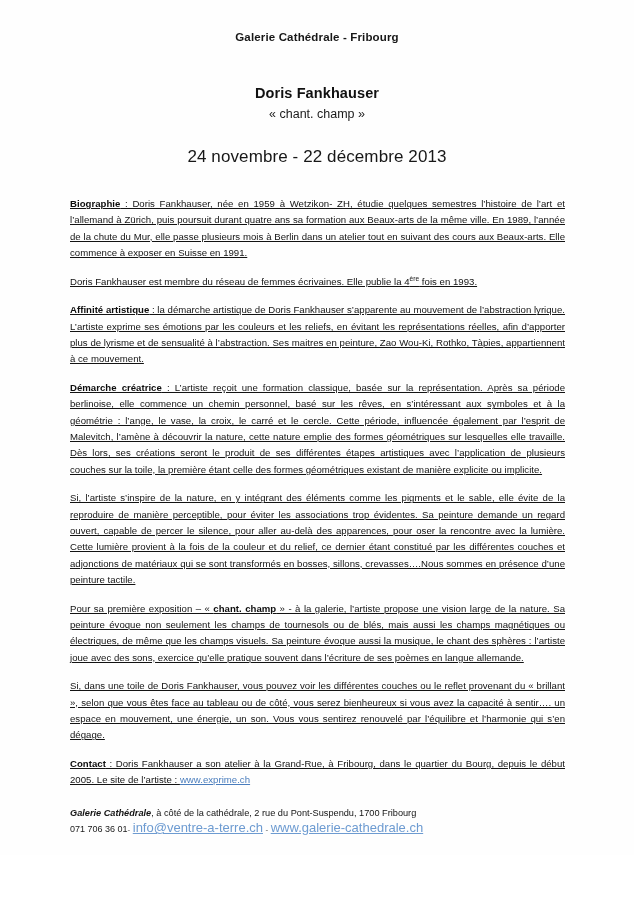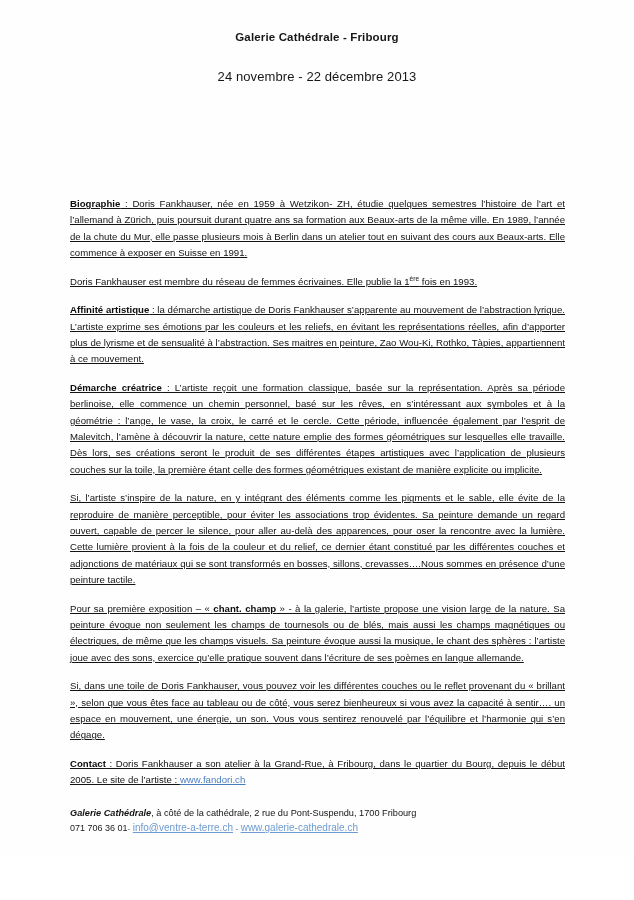--- a/index.html
+++ b/index.html
@@ -45,21 +45,21 @@
     letter-spacing: 0.1px;
   }
   .exhibition-title {
     font-size: 12.5px;
     font-weight: normal;
     color: #1a1a1a;
     margin-top: 6px;
   }
   .date-line {
     text-align: center;
-    font-size: 13px;
+    font-size: 17px;
     color: #171717;
     margin-top: 26px;
     letter-spacing: 0.1px;
   }
 
   
   .body-block {
     position: absolute;
     left: 70px;
     top: 196px;
@@ -106,54 +106,58 @@
     font-style: italic;
   }
   .footer-line2 {
     font-size: 9px;
     line-height: 14px;
     color: #1a1a1a;
     margin-top: 1px;
   }
   .footer-line2 a {
     color: #6d9bd1;
-    font-size: 10px;
+    font-size: 13px;
   }
   .sep {
     color: #555;
     font-size: 8px;
   }
 </style>
 </head>
 <body>
 
 <div class="page">
 
   <div class="gallery-line">Galerie Cathédrale - Fribourg</div>
 
+  <div class="title-block">
+    <div class="artist-name">Doris Fankhauser</div>
+    <div class="exhibition-title">« chant. champ »</div>
+  </div>
 
   <div class="date-line">24 novembre - 22 décembre 2013</div>
 
   <div class="body-block">
 
     <p class="para"><b>Biographie</b><span> : Doris Fankhauser, née en 1959 à Wetzikon- ZH,  étudie quelques semestres l’histoire de l’art et l’allemand à Zürich, puis poursuit durant quatre ans sa formation aux Beaux-arts de la même ville. En 1989, l’année de la chute du Mur, elle passe plusieurs mois à Berlin dans un atelier tout en suivant des cours aux Beaux-arts. Elle commence à exposer en Suisse en 1991.</span></p>
 
-    <p class="para"><span>Doris Fankhauser est membre du réseau de femmes écrivaines. Elle publie la 1</span><sup>ère</sup><span> fois en 1993.</span></p>
+    <p class="para"><span>Doris Fankhauser est membre du réseau de femmes écrivaines. Elle publie la 4</span><sup>ère</sup><span> fois en 1993.</span></p>
 
     <p class="para"><b>Affinité artistique</b><span> : la démarche artistique de Doris Fankhauser s’apparente au mouvement de l’abstraction lyrique. L’artiste exprime ses émotions par les couleurs et les reliefs, en évitant les représentations réelles, afin d’apporter plus de lyrisme et de sensualité à l’abstraction. Ses maitres en peinture, Zao Wou-Ki, Rothko, Tàpies, appartiennent à ce mouvement.</span></p>
 
     <p class="para"><b>Démarche créatrice</b><span> : L’artiste reçoit  une formation classique, basée sur la représentation. Après sa période berlinoise, elle commence un chemin personnel, basé sur les rêves, en s’intéressant aux symboles et à la géométrie : l’ange, le vase, la croix, le carré et le cercle. Cette période, influencée également par l’esprit de Malevitch, l’amène à découvrir la nature, cette nature emplie des formes géométriques sur lesquelles elle travaille. Dès lors, ses créations seront le produit de ses différentes étapes artistiques avec l’application de plusieurs couches sur la toile, la première étant celle des formes géométriques existant de manière explicite ou implicite.</span></p>
 
     <p class="para"><span>Si, l’artiste s’inspire de la nature, en y intégrant des éléments comme les pigments et le sable, elle évite de la reproduire de manière perceptible, pour éviter les associations trop évidentes. Sa peinture demande un regard ouvert, capable de percer le silence, pour aller au-delà des apparences, pour oser la rencontre avec la lumière. Cette lumière provient à la fois de la couleur et du relief, ce dernier étant constitué par les différentes couches et adjonctions de matériaux qui se sont transformés en bosses, sillons, crevasses….Nous sommes en présence d’une peinture tactile.</span></p>
 
     <p class="para"><span>Pour sa première exposition – « </span><b>chant. champ</b><span> » - à la galerie, l’artiste propose une vision large de la nature. Sa peinture évoque non seulement les champs de tournesols ou de blés, mais aussi les champs magnétiques ou électriques, de même que les champs visuels. Sa peinture évoque aussi la musique, le chant des sphères : l’artiste joue avec des sons, exercice qu’elle pratique souvent dans l’écriture de ses poèmes en langue allemande.</span></p>
 
     <p class="para"><span>Si, dans une toile de Doris Fankhauser, vous pouvez voir  les différentes couches ou le reflet provenant du « brillant », selon que vous êtes face au tableau ou de côté, vous serez bienheureux si vous avez la capacité à sentir…. un espace en mouvement, une énergie, un son. Vous vous sentirez renouvelé par l’équilibre et l’harmonie qui s’en dégage.</span></p>
 
-    <p class="para"><b>Contact</b><span> : Doris Fankhauser a son atelier à la Grand-Rue, à Fribourg, dans le quartier du Bourg, depuis le début 2005. Le site de l’artiste : </span><a class="link" href="#">www.fandori.ch</a></p>
+    <p class="para"><b>Contact</b><span> : Doris Fankhauser a son atelier à la Grand-Rue, à Fribourg, dans le quartier du Bourg, depuis le début 2005. Le site de l’artiste : </span><a class="link" href="#">www.exprime.ch</a></p>
 
   </div>
 
   <div class="footer">
     <div class="footer-line1"><b>Galerie Cathédrale</b><span>, à côté de la cathédrale, 2 rue du Pont-Suspendu, 1700 Fribourg</span></div>
     <div class="footer-line2"><span>071 706 36 01</span><span class="sep">-</span> <a href="#">info@ventre-a-terre.ch</a> <span class="sep">-</span> <a href="#">www.galerie-cathedrale.ch</a></div>
   </div>
 
 </div>
 

